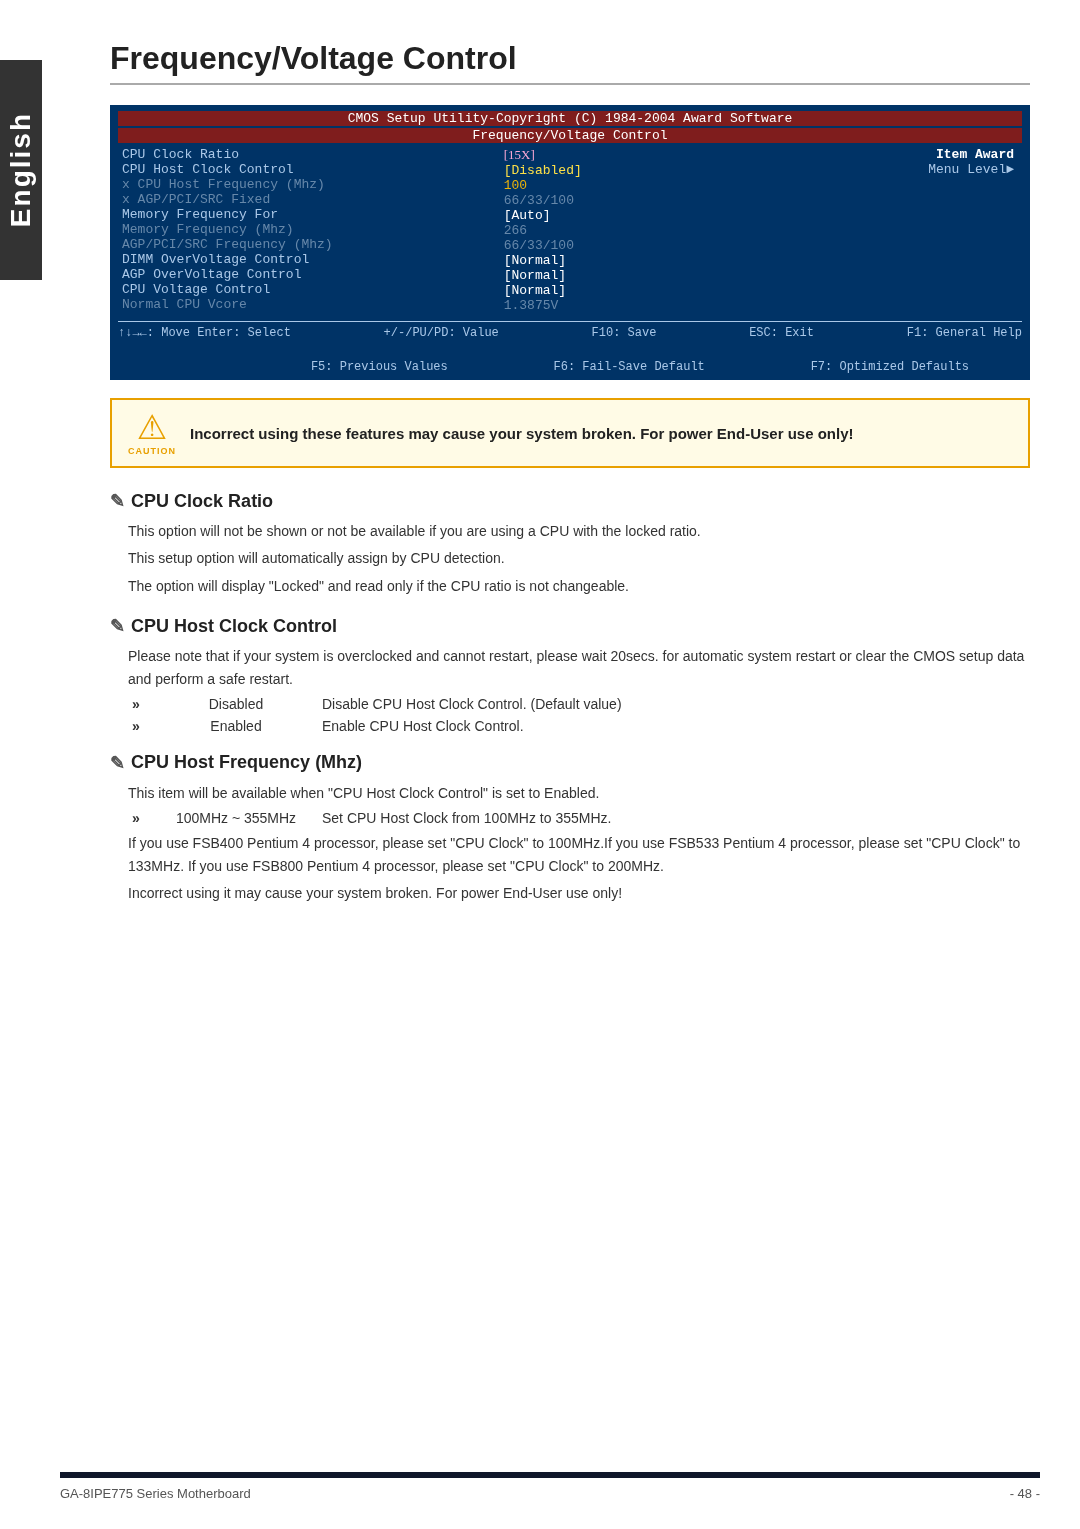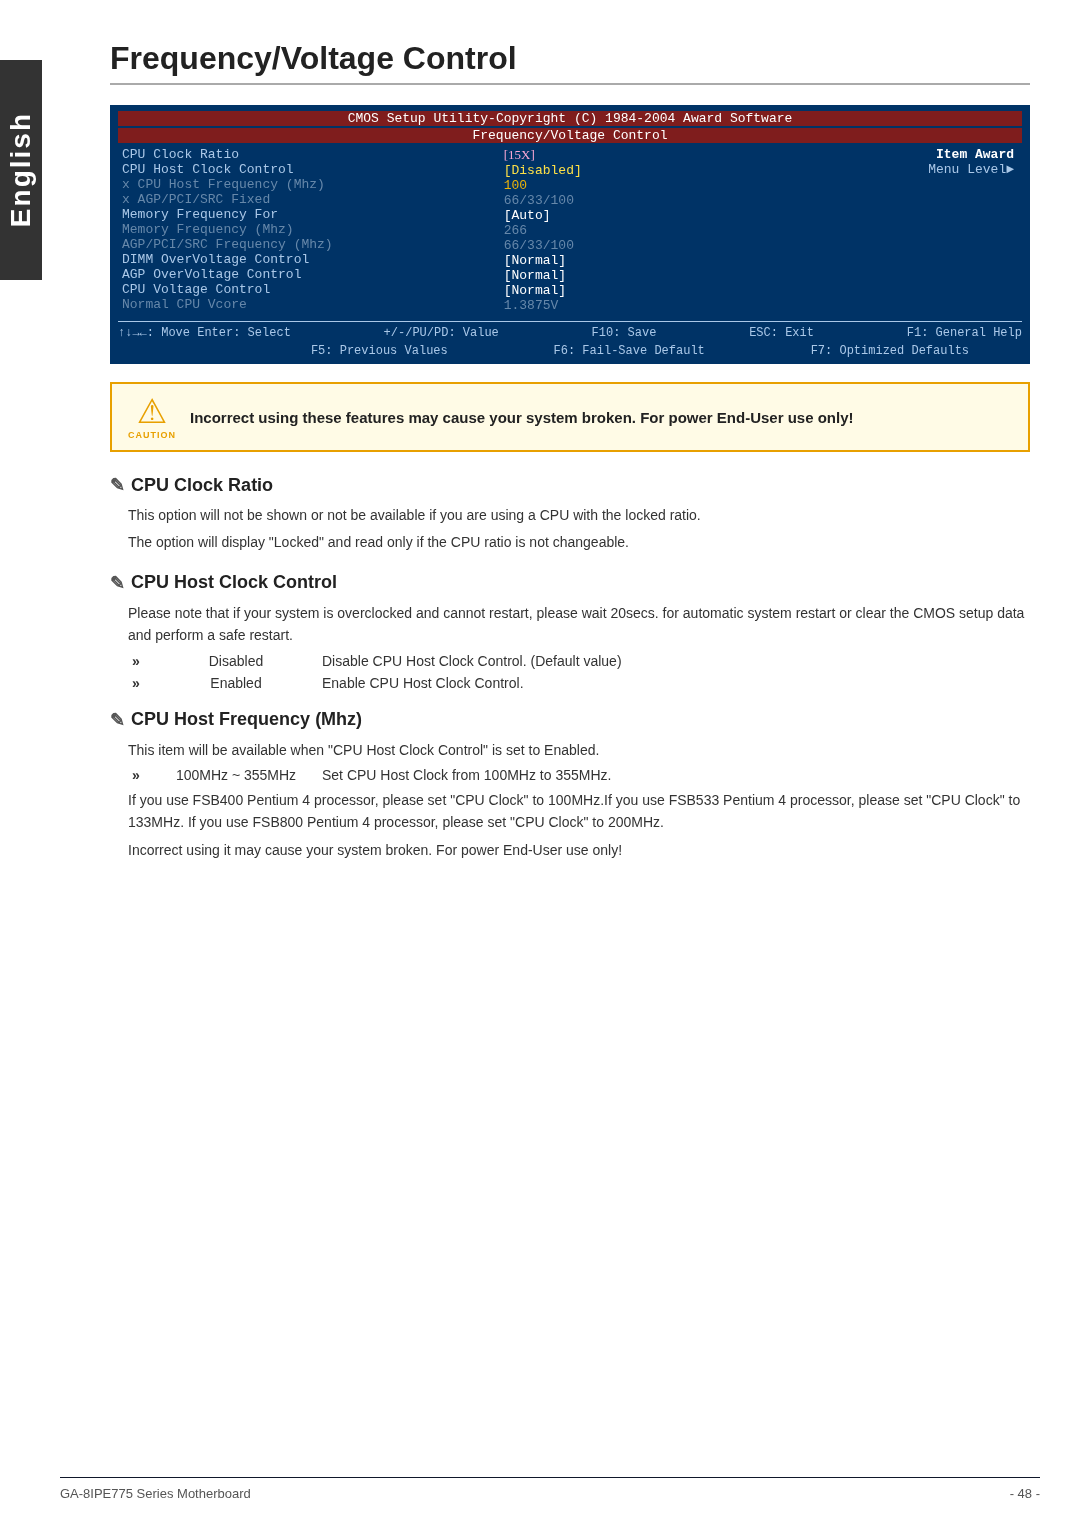--- a/index.html
+++ b/index.html
@@ -102,21 +102,21 @@
       background: #003366;
       color: #aac8e8;
       font-family: 'Courier New', monospace;
       font-size: 12px;
       border-top: 1px solid #aac8e8;
       margin-top: 6px;
       padding-top: 4px;
       display: flex;
       justify-content: space-between;
       flex-wrap: wrap;
-      gap: 4px;
+      gap: 20px;
     }
 
     
     .caution-box {
       display: flex;
       align-items: center;
       gap: 14px;
       border: 2px solid #e8a000;
       padding: 10px 16px;
       margin-bottom: 22px;
@@ -194,21 +194,21 @@
 
     
     .page-footer {
       position: absolute;
       bottom: 28px;
       left: 60px;
       right: 40px;
       display: flex;
       justify-content: space-between;
       align-items: center;
-      border-top: 1px solid #0f172a;
+      border-top: 6px solid #0f172a;
       padding-top: 8px;
       font-size: 13px;
       color: #555;
     }
   </style>
 </head>
 <body>
 
 <div class="side-tab">
   <span class="side-tab-text">English</span>
@@ -277,20 +277,21 @@
       <div class="caution-icon">⚠</div>
       <div class="caution-label">CAUTION</div>
     </div>
     <div class="caution-text">Incorrect using these features may cause your system broken. For power End-User use only!</div>
   </div>
 
   <div id="sections-container">
       <div>
         <div class="section-heading">CPU Clock Ratio</div>
         <div class="body-text">This option will not be shown or not be available if you are using a CPU with the locked ratio.</div>
+        <div class="body-text">This setup option will automatically assign by CPU detection.</div>
         <div class="body-text">The option will display "Locked" and read only if the CPU ratio is not changeable.</div>
       </div>
       <div>
         <div class="section-heading">CPU Host Clock Control</div>
         <div class="body-text">Please note that if your system is overclocked and cannot restart, please wait 20secs. for automatic system restart or clear the CMOS setup data and perform a safe restart.</div>
         <div class="option-row">
           <span class="option-arrow">»</span>
           <span class="option-label">Disabled</span>
           <span class="option-desc">Disable CPU Host Clock Control. (Default value)</span>
         </div>

